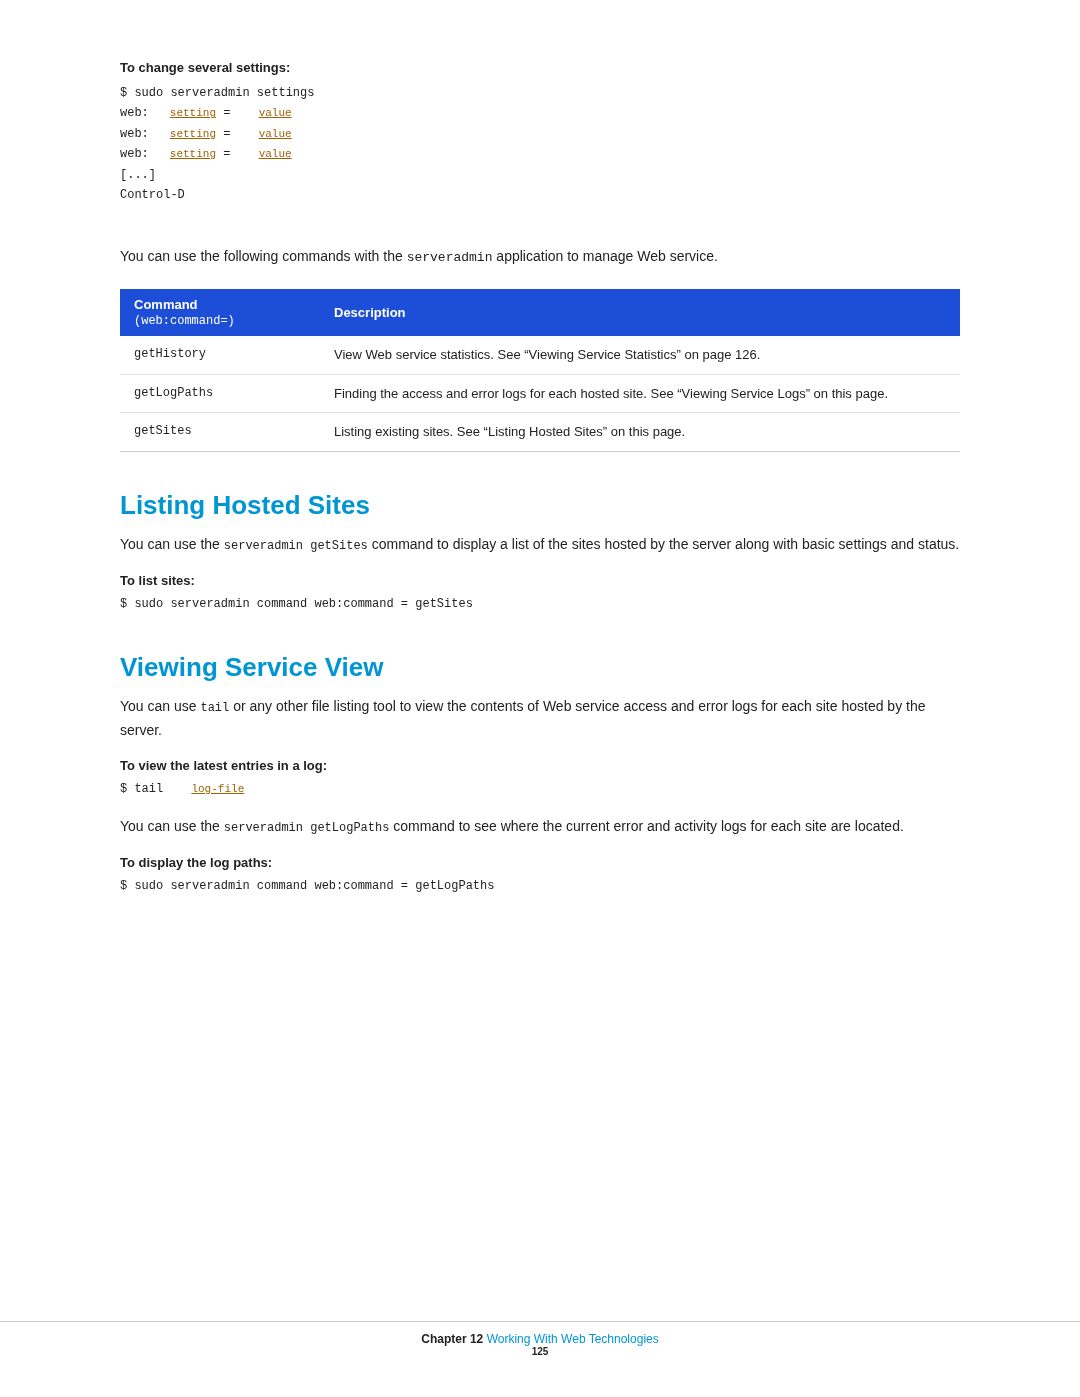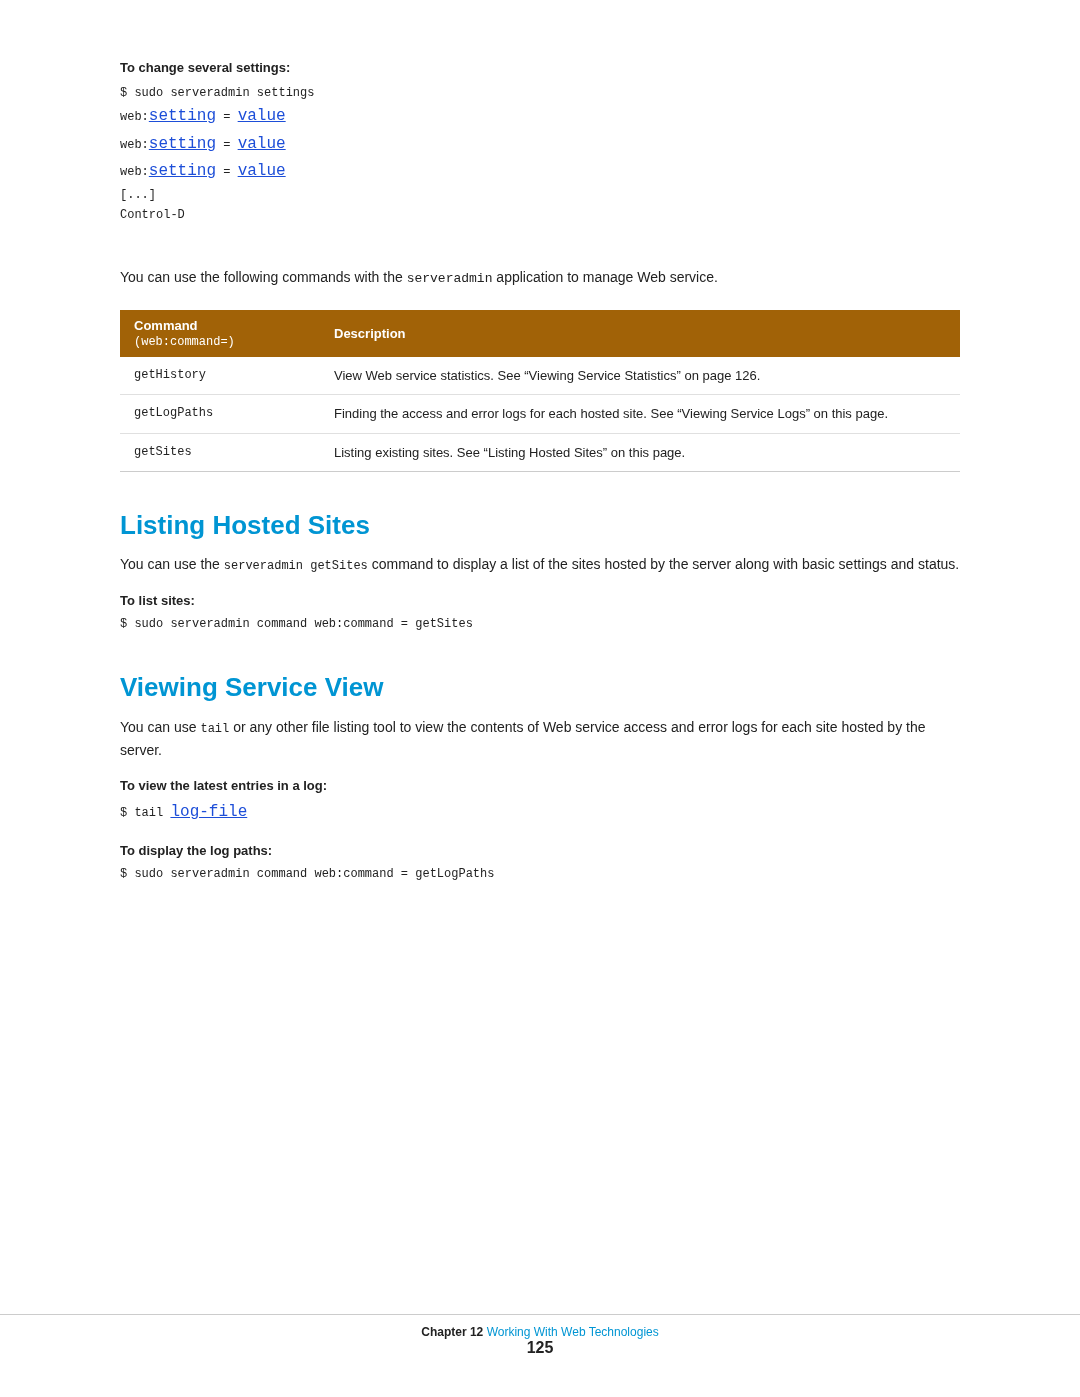--- a/index.html
+++ b/index.html
@@ -40,23 +40,24 @@
     }
 
     .code-inline {
       font-family: 'Courier New', Courier, monospace;
       font-size: 12px;
       color: #222;
     }
 
     .code-underline {
       font-family: 'Courier New', Courier, monospace;
-      font-size: 16px;
-      color: #1d4ed8;
+      font-size: 11px;
+      color: #a16207;
       text-decoration: underline;
+      margin-left: 21px;
     }
 
     
     .section-heading {
       font-size: 26px;
       font-weight: bold;
       color: #0095d3;
       margin-bottom: 12px;
       margin-top: 38px;
       line-height: 1.2;
@@ -82,21 +83,21 @@
 
     
     .cmd-table {
       width: 100%;
       border-collapse: collapse;
       margin-bottom: 36px;
       font-size: 13px;
     }
 
     .cmd-table thead tr {
-      background-color: #a16207;
+      background-color: #1d4ed8;
       color: #ffffff;
     }
 
     .cmd-table thead th {
       padding: 8px 14px;
       text-align: left;
       font-weight: bold;
       font-size: 13px;
     }
 
@@ -184,21 +185,21 @@
     .footer-chapter .chapter-bold {
       font-weight: bold;
       color: #222;
     }
 
     .footer-chapter .chapter-colored {
       color: #0095d3;
     }
 
     .footer-page {
-      font-size: 16px;
+      font-size: 10px;
       color: #222;
       font-weight: bold;
     }
   </style>
 </head>
 <body>
 
 <div class="page-container">
 
   <div class="top-section">
@@ -256,20 +257,23 @@
 
   <div class="sub-section">
     <div class="section-heading">Viewing Service View</div>
     <div class="body-text">
       <span>You can use </span><span class="code-inline">tail</span><span> or any other file listing tool to view the contents of Web service access and error logs for each site hosted by the server.</span>
     </div>
     <div class="step-label">To view the latest entries in a log:</div>
     <div class="step-code">
       $ tail <span class="code-underline">log-file</span>
     </div>
+    <div class="body-text" style="margin-top:16px;">
+      <span>You can use the </span><span class="code-inline">serveradmin getLogPaths</span><span> command to see where the current error and activity logs for each site are located.</span>
+    </div>
     <div class="step-label">To display the log paths:</div>
     <div class="step-code">$ sudo serveradmin command web:command = getLogPaths</div>
   </div>
 
 </div>
 
 <div class="page-footer">
   <div class="footer-chapter">
     <span class="chapter-bold">Chapter</span>
     <span class="chapter-bold"> </span><span class="chapter-bold">12</span>

